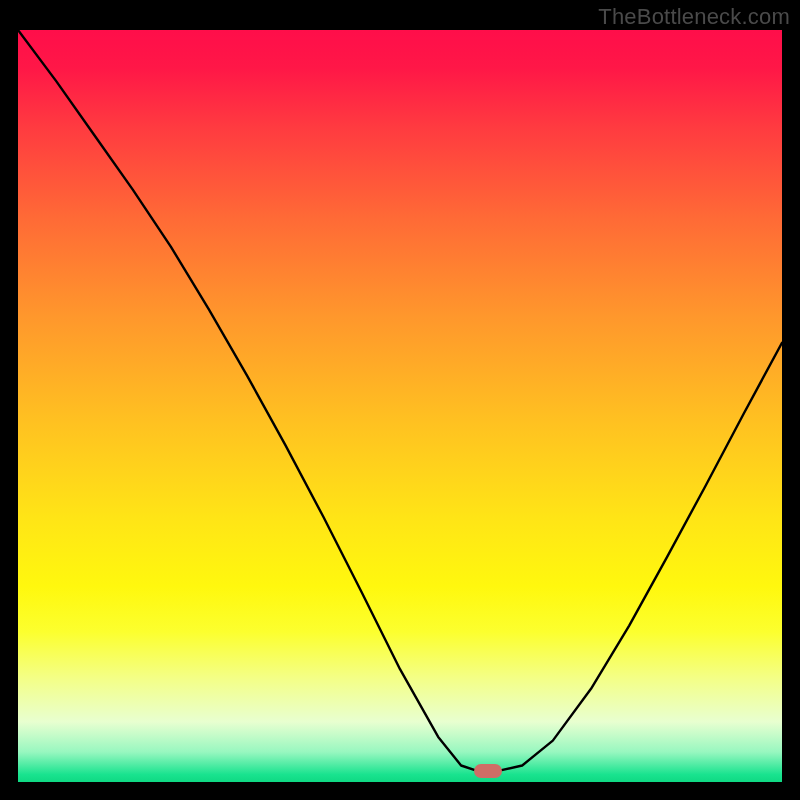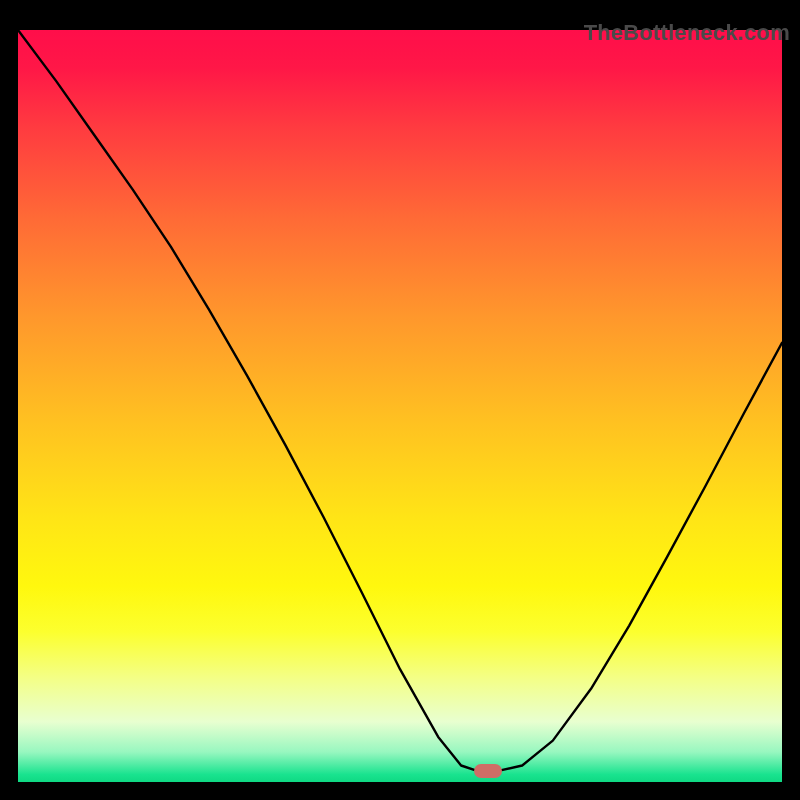--- a/index.html
+++ b/index.html
@@ -12,25 +12,25 @@
     font-family: Arial, Helvetica, sans-serif;
   }
   .stage {
     position: relative;
     width: 800px;
     height: 800px;
     background: #000;
   }
   .watermark {
     position: absolute;
-    top: 20px;
+    top: 4px;
     right: 10px;
     color: #4a4a4a;
     font-size: 22px;
-    font-weight: 700;
+    font-weight: 400;
     letter-spacing: 0.2px;
     z-index: 10;
   }
   .plot-area {
     position: absolute;
     left: 18px;
     top: 30px;
     width: 764px;
     height: 752px;
     overflow: hidden;

